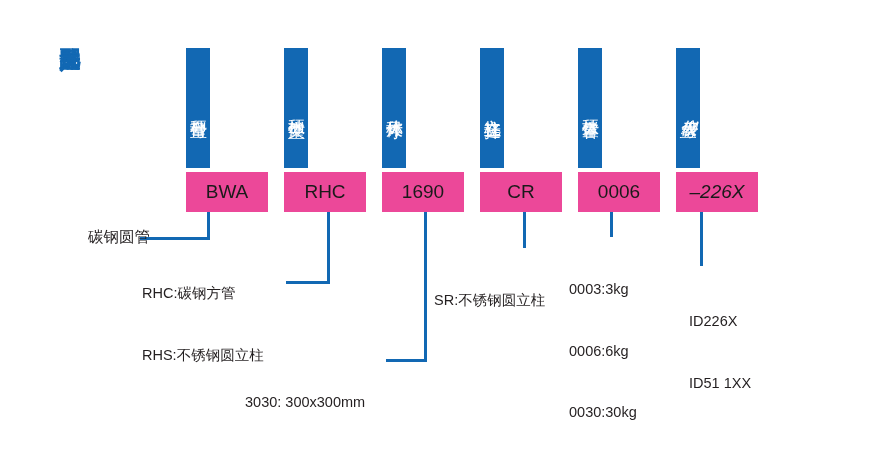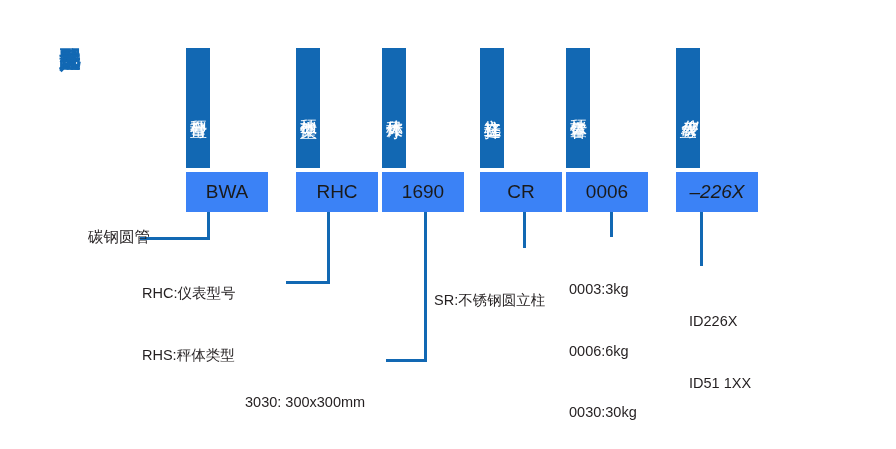--- a/index.html
+++ b/index.html
@@ -22,21 +22,21 @@
   
   .col{position:absolute;top:48px;width:82px;}
   .hdr{
     height:120px;background:#1268b3;color:#ffffff;
     font-size:17px;line-height:24px;
     display:flex;align-items:center;justify-content:center;
     writing-mode:vertical-rl;text-orientation:upright;
     white-space:nowrap;letter-spacing:1px;
   }
   .code{
-    margin-top:4px;height:40px;background:#3b82f6;color:#1a1a1a;
+    margin-top:4px;height:40px;background:#ec4899;color:#1a1a1a;
     font-size:19px;display:flex;align-items:center;justify-content:center;
     white-space:nowrap;
   }
 
   
   .lead-v{position:absolute;width:3px;background:#1268b3;}
   .lead-h{position:absolute;height:3px;background:#1268b3;}
 
   
   .note{position:absolute;color:#231f20;font-size:14.5px;line-height:20.5px;white-space:pre;}
@@ -47,33 +47,33 @@
 <body>
 
 <div class="stage">
 
   <div class="page-title">产品选型配置</div>
 
   <div class="col" style="left:186px;">
     <div class="hdr">台秤型号</div>
     <div class="code">BWA</div>
   </div>
-  <div class="col" style="left:284px;margin-left:12px;">
+  <div class="col" style="left:284px;">
     <div class="hdr">秤体类型</div>
     <div class="code">RHC</div>
   </div>
   <div class="col" style="left:382px;">
     <div class="hdr">称体尺寸</div>
     <div class="code">1690</div>
   </div>
   <div class="col" style="left:480px;">
     <div class="hdr">立柱选择</div>
     <div class="code">CR</div>
   </div>
-  <div class="col" style="left:566px;">
+  <div class="col" style="left:578px;">
     <div class="hdr">秤体容量</div>
     <div class="code">0006</div>
   </div>
   <div class="col" style="left:676px;font-style:italic;">
     <div class="hdr">仪表型号</div>
     <div class="code">–226X</div>
   </div>
 
   <div class="lead-v" style="left:207px;top:212px;height:28px;"></div>
   <div class="lead-h" style="left:140px;top:237px;width:70px;"></div>
@@ -86,22 +86,22 @@
 
   <div class="lead-v" style="left:523px;top:212px;height:36px;"></div>
 
   <div class="lead-v" style="left:610px;top:212px;height:25px;"></div>
 
   <div class="lead-v" style="left:700px;top:212px;height:54px;"></div>
 
   <div class="note note-lg" style="left:88px;top:227px;">碳钢圆管</div>
 
   <div class="note" style="left:142px;top:242px;">
-    <div>RHC:仪表型号</div>
-    <div>RHS:秤体类型</div>
+    <div>RHC:碳钢方管</div>
+    <div>RHS:不锈钢圆立柱</div>
     
   </div>
 
   <div class="note" style="left:245px;top:351px;">
     <div>3030: 300x300mm</div>
     
   </div>
 
   <div class="note" style="left:434px;top:249px;">
     <div>SR:不锈钢圆立柱</div>

